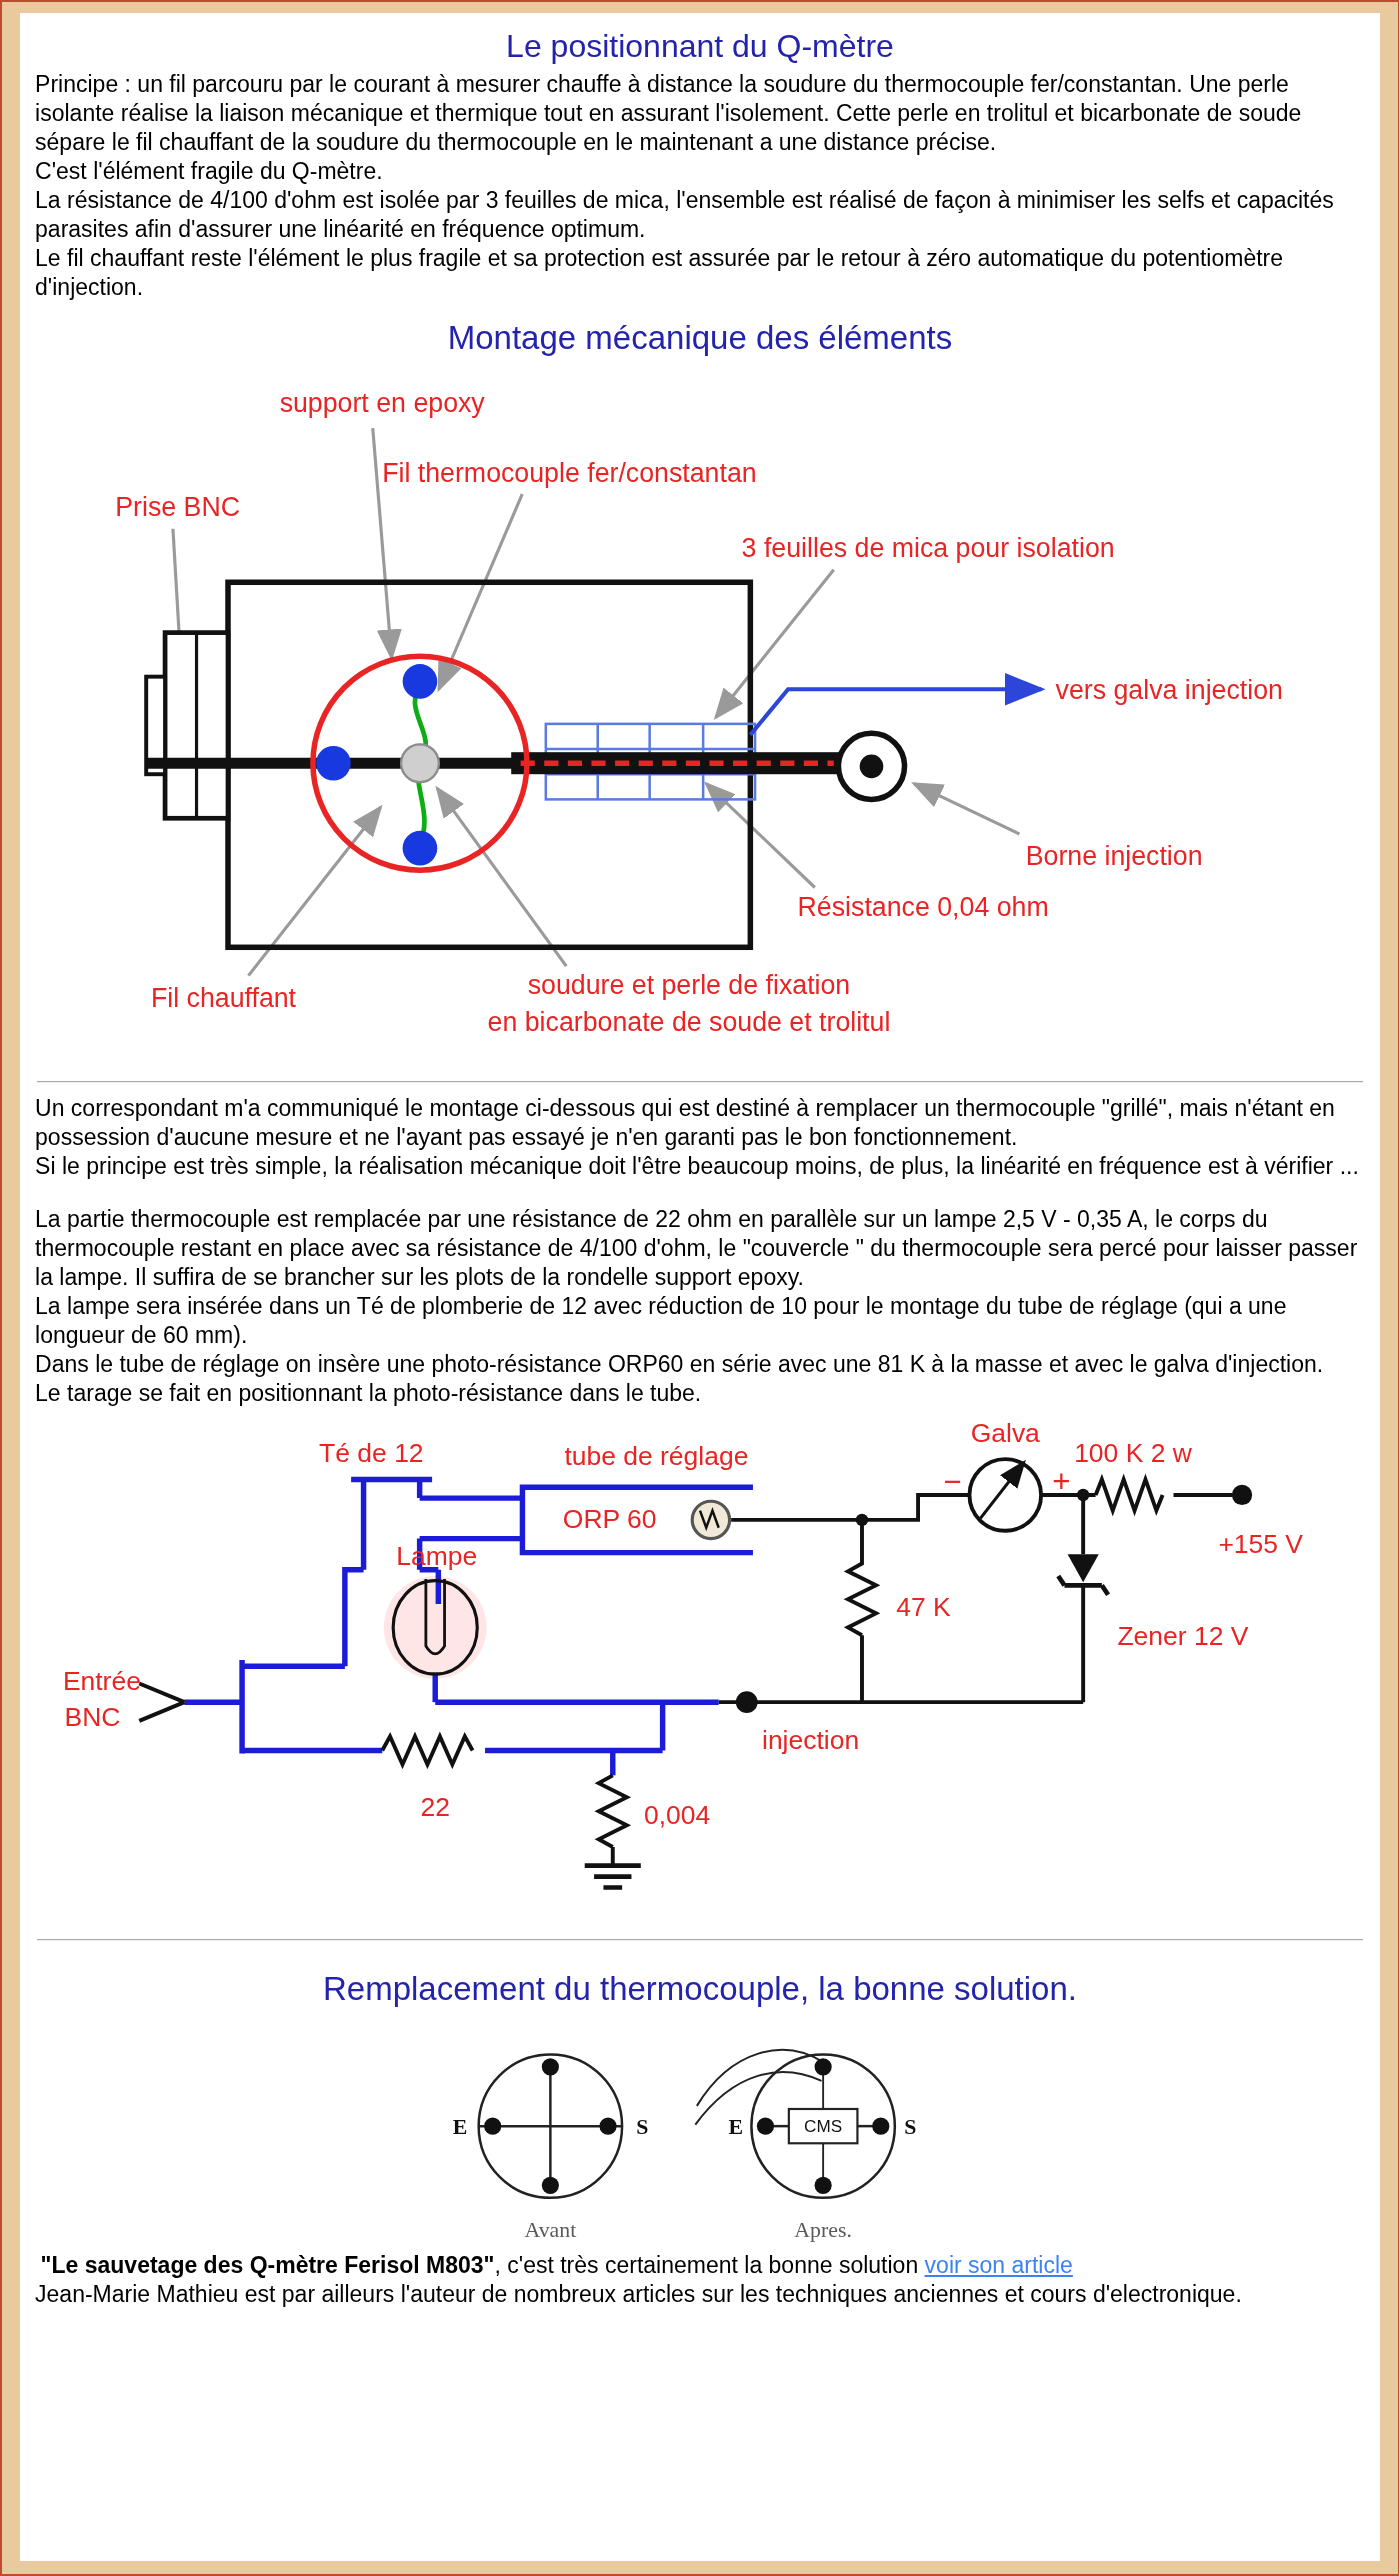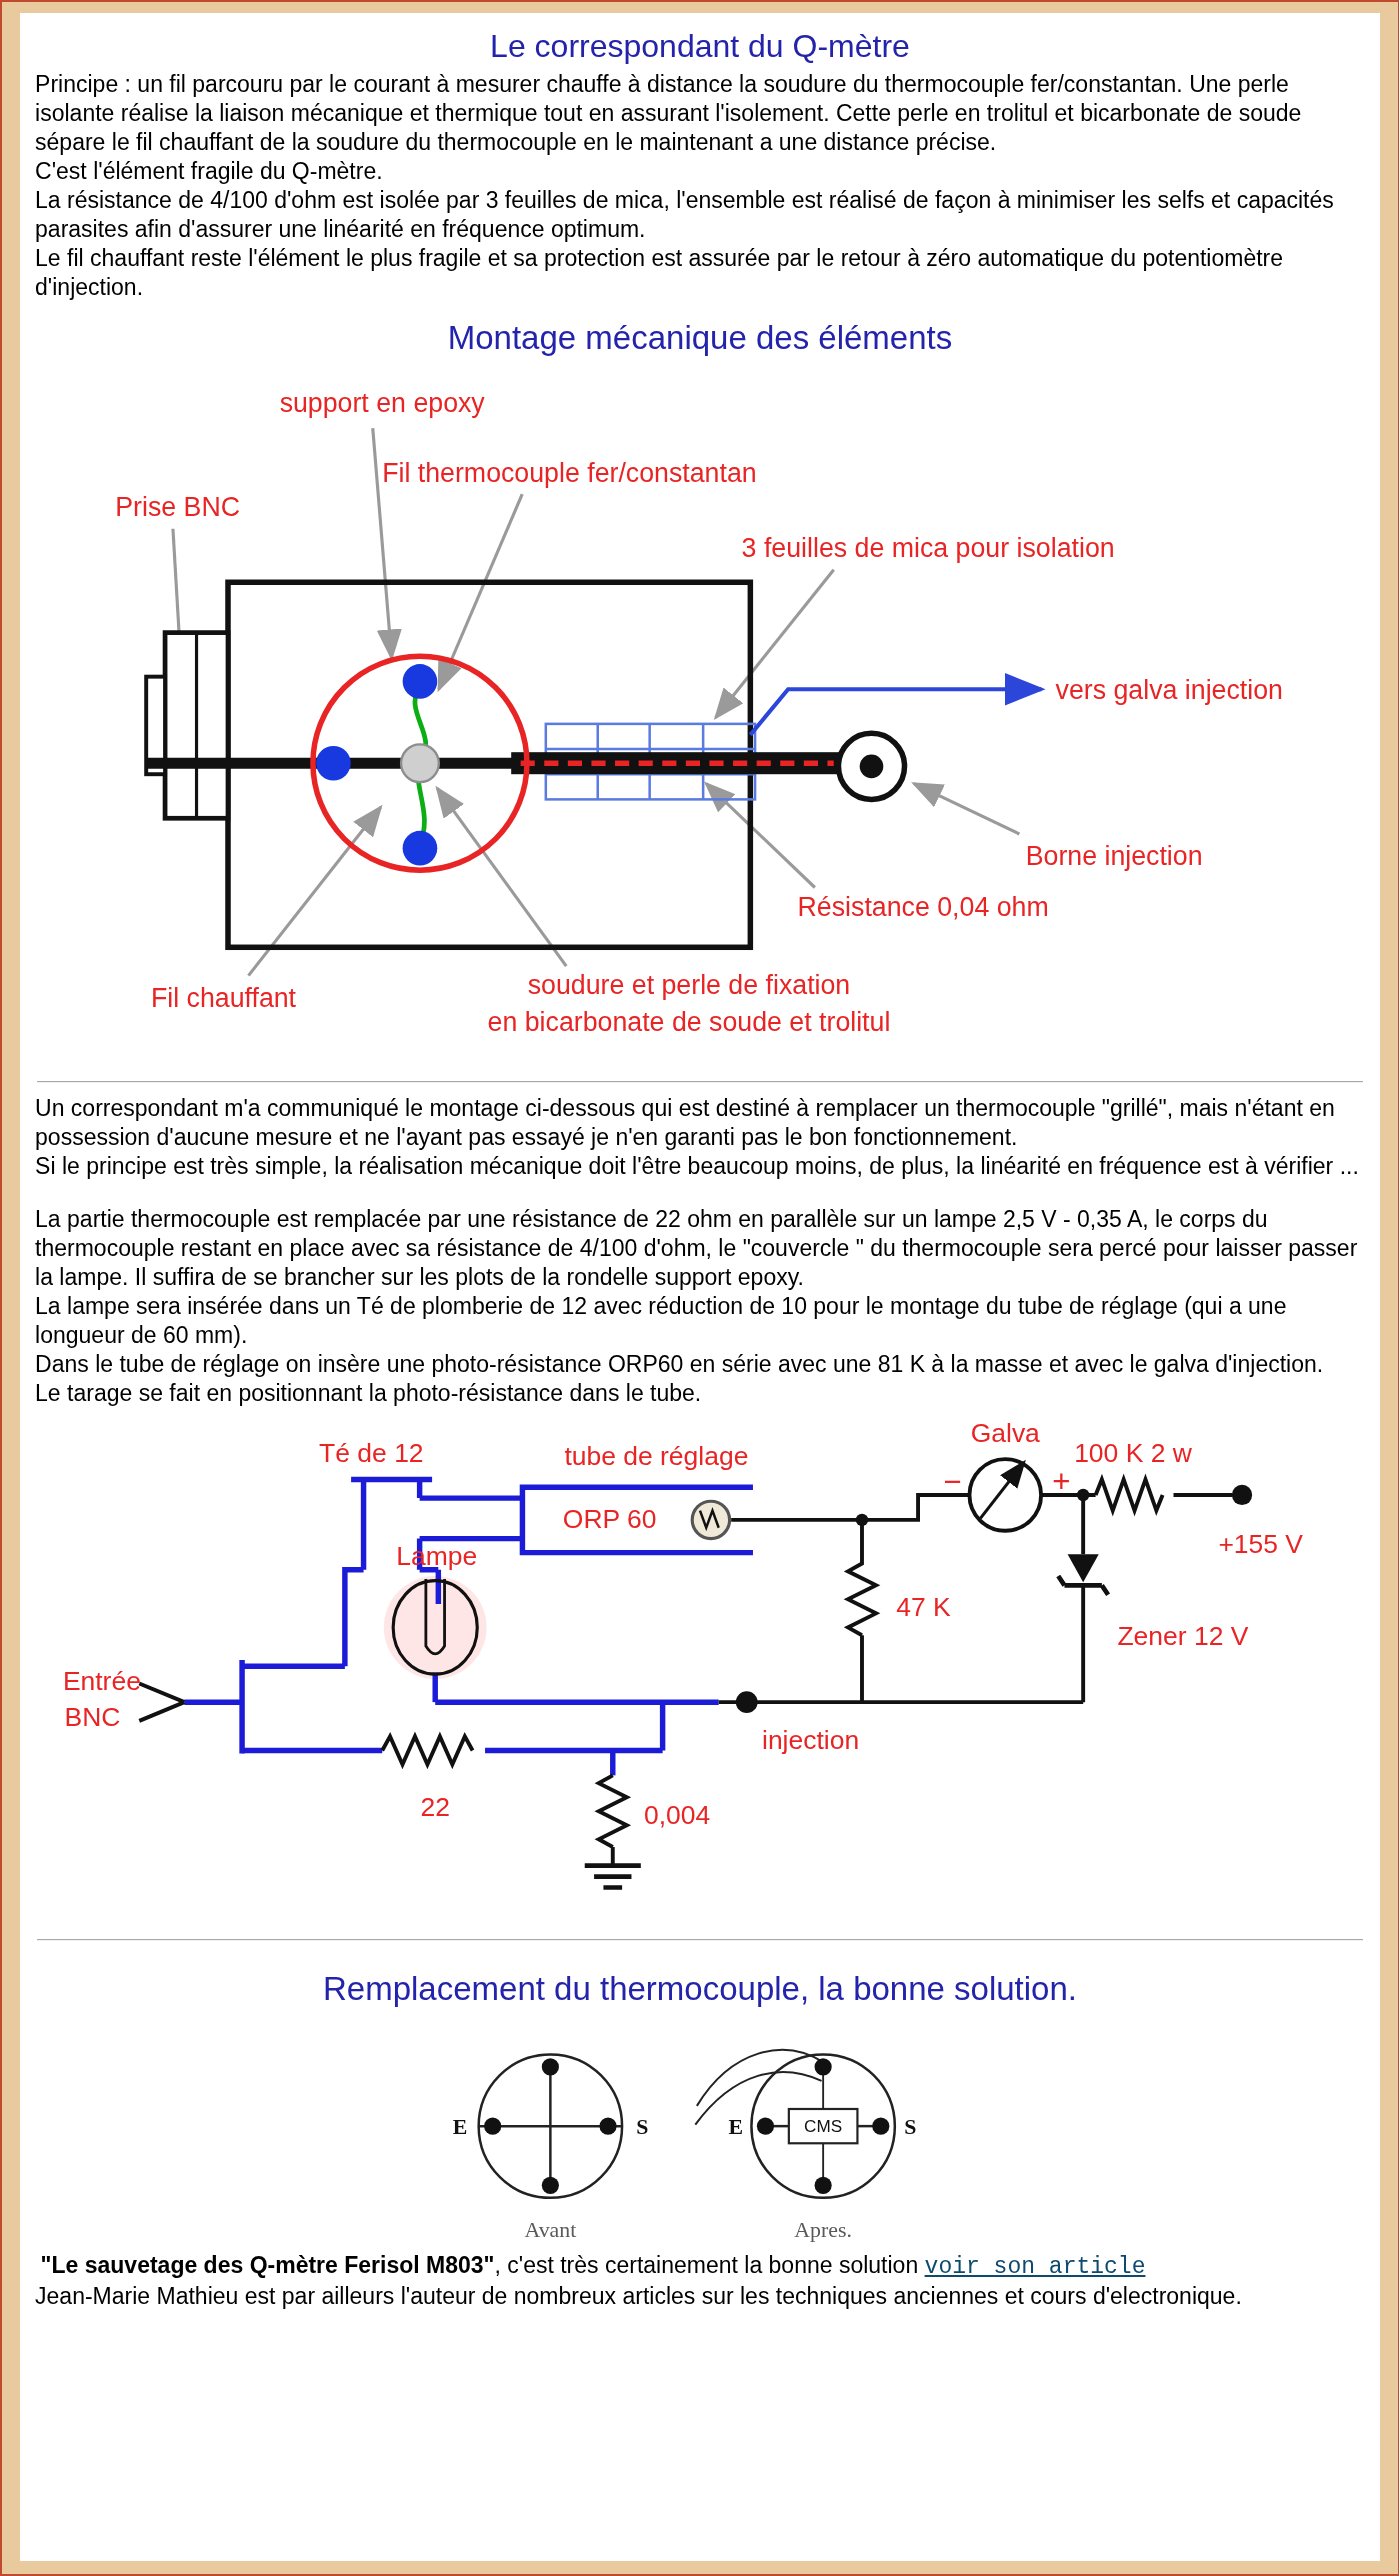--- a/index.html
+++ b/index.html
@@ -34,36 +34,36 @@
   .h-solution { margin: 29px 0 29px; }
   p { font-size: 23px; line-height: 29px; margin: 0; color: #000; }
   .gap-top { margin-top: 24px; }
   .diagram { display: block; margin: 5.5px auto 3.7px; }
   hr {
     border: none;
     border-top: 0.9px solid #a8a8a8;
     border-bottom: 0.9px solid #f0f0f0;
     margin: 11px 1.8px;
   }
-  .link { color: #0c4a6e; text-decoration: underline; cursor: pointer; font-family: Liberation Mono, monospace; }
+  .link { color: #3b82f6; text-decoration: underline; cursor: pointer; }
   b.article { padding-left: 5.5px; }
   svg text { font-family: "Liberation Sans", sans-serif; }
   .rl  { fill: #e82424; font-size: 17px; }
   .rl2 { fill: #e82424; font-size: 20px; }
   .es  { fill: #111; font-size: 14px; font-weight: bold; font-family: "Liberation Serif", serif; }
   .cms { fill: #111; font-size: 11px; }
   .cap { fill: #5a5a5a; font-size: 14px; font-family: "Liberation Serif", serif; }
 </style>
 </head>
 <body>
 
 <div class="frame">
   <div class="content">
 
-    <h1 class="h-title">Le correspondant du Q-mètre</h1>
+    <h1 class="h-title">Le positionnant du Q-mètre</h1>
 
     <p>Principe : un fil parcouru par le courant à mesurer chauffe à distance la soudure du thermocouple fer/constantan. Une perle isolante réalise la liaison mécanique et thermique tout en assurant l'isolement. Cette perle en trolitul et bicarbonate de soude sépare le fil chauffant de la soudure du thermocouple en le maintenant a une distance précise.</p>
     <p>C'est l'élément fragile du Q-mètre.</p>
     <p>La résistance de 4/100 d'ohm est isolée par 3 feuilles de mica, l'ensemble est réalisé de façon à minimiser les selfs et capacités parasites afin d'assurer une linéarité en fréquence optimum.</p>
     <p>Le fil chauffant reste l'élément le plus fragile et sa protection est assurée par le retour à zéro automatique du potentiomètre d'injection.</p>
 
     <h2 class="h-montage">Montage mécanique des éléments</h2>
 
     <svg class="diagram" width="1306" height="708" viewBox="0 0 830 450">
       <defs>

